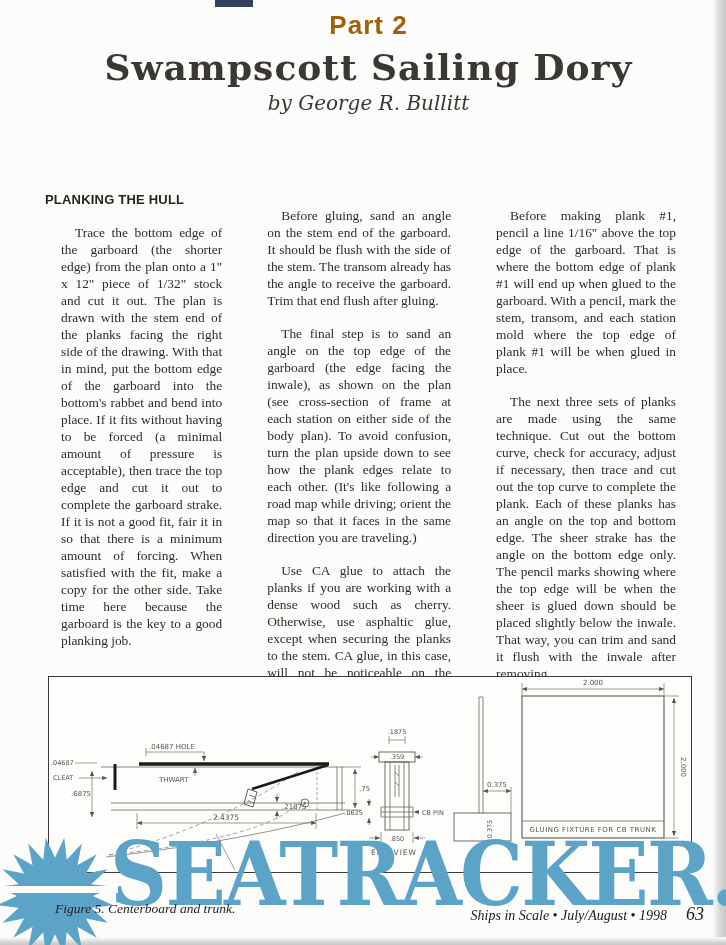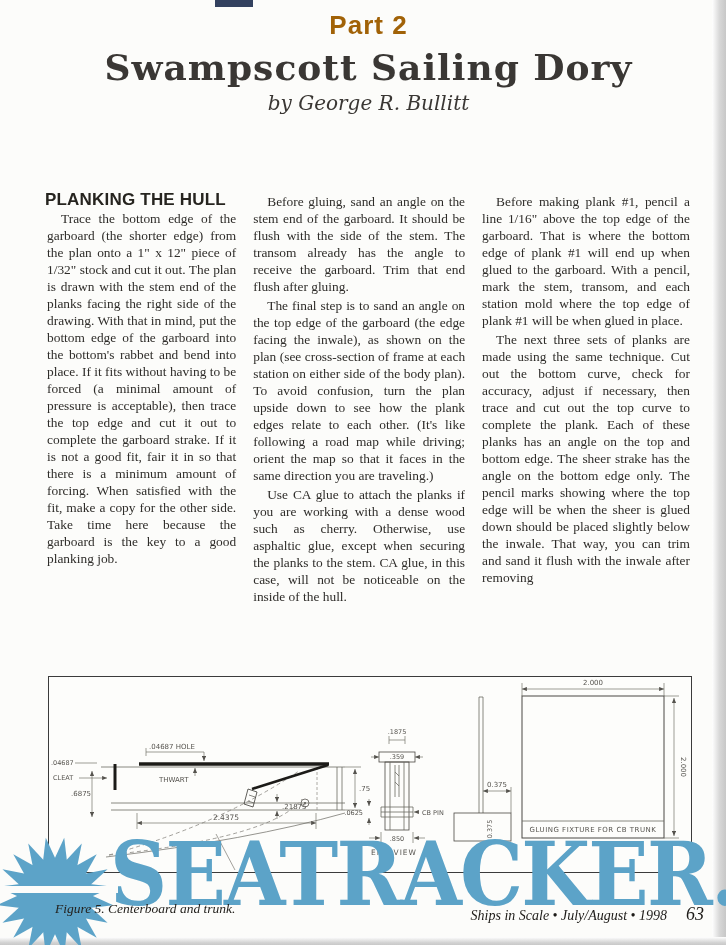--- a/index.html
+++ b/index.html
@@ -14,23 +14,23 @@
   
   .title-block{position:absolute;left:45px;top:10px;width:647px;text-align:center;z-index:2;}
   .part{font-family:Liberation Sans, sans-serif;font-weight:bold;font-size:26px;letter-spacing:1px;color:#a16207;}
   .main-title{font-family:"DejaVu Serif",serif;font-weight:bold;font-size:36px;letter-spacing:1px;
       margin-top:5px;color:#3a3734;text-align:center;}
   .byline{font-family:"DejaVu Serif",serif;font-style:italic;font-size:20px;margin-top:3px;color:#3a3734;}
   
   .cols{position:absolute;left:45px;top:191px;width:647px;display:flex;gap:13px;z-index:2;}
   .col{text-align:justify;font-size:13.4px;line-height:17px;}
   .col1{width:196px;} .col2{width:219px;} .col3{width:215px;}
-  .col h3{font-family:"Liberation Sans",sans-serif;font-size:17px;font-weight:bold;
+  .col h3{font-family:"Liberation Sans",sans-serif;font-size:13px;font-weight:bold;
       margin:0 0 0 0;letter-spacing:0.2px;color:#26241f;}
-  .col p{margin:2px;text-indent:14px;}
+  .col p{margin:16px;text-indent:14px;}
   .col p.cont{text-indent:0;}
   
   .figure-box{position:absolute;left:48px;top:676px;width:642px;height:195px;
       border:1px solid #3b3b3b;background:#fdfdfb;z-index:2;}
   .fig-caption{position:absolute;left:55px;top:881px;font-style:italic;font-size:13.5px;
       color:#24221e;z-index:8;margin-top:20px;}
   
   .footer{position:absolute;right:22px;top:904px;font-family:"Liberation Serif",serif;
       font-style:italic;font-size:14px;color:#1d1b18;z-index:8;white-space:nowrap;}
   .footer .pagenum{font-size:18px;margin-left:19px;}

